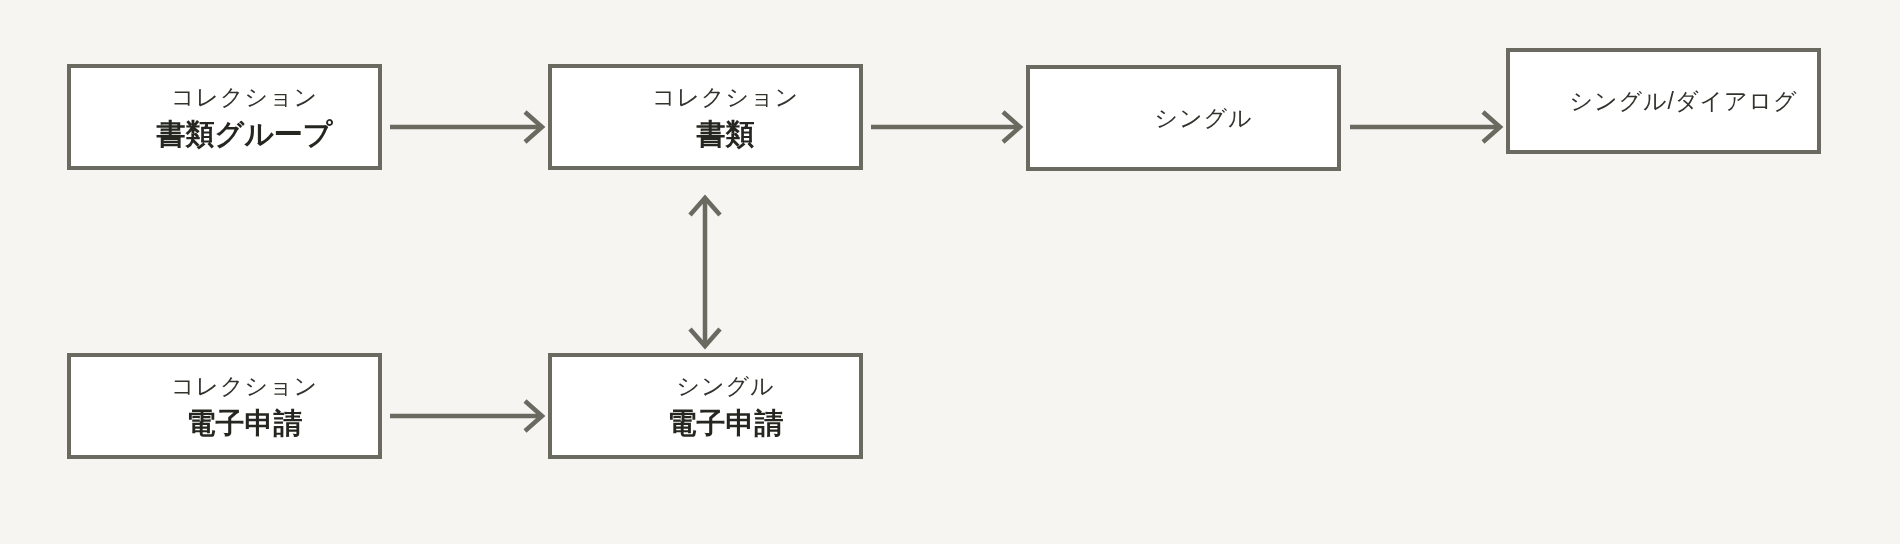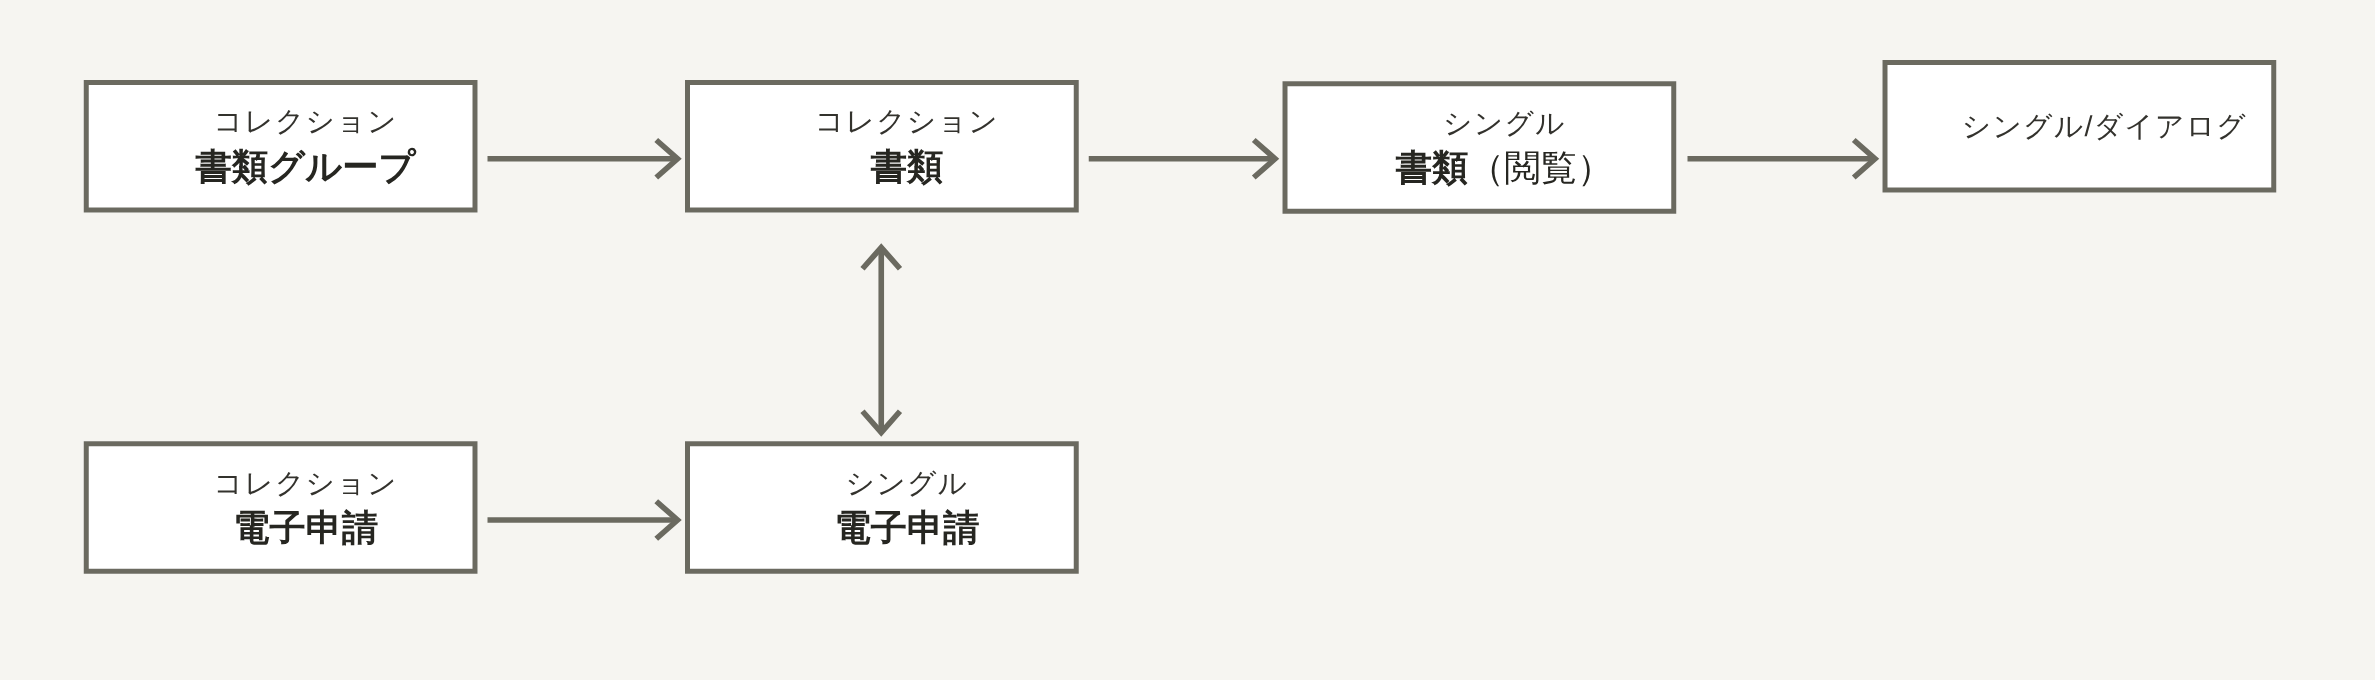--- a/index.html
+++ b/index.html
@@ -100,21 +100,20 @@
     <div class="node-title"><span class="bold">書類グループ</span><span></span></div>
   </div>
 
   <div class="node n2">
     <div class="node-type">コレクション</div>
     <div class="node-title"><span class="bold">書類</span><span></span></div>
   </div>
 
   <div class="node n3">
     <div class="node-type">シングル</div>
-    <div class="node-title"><span class="bold">書類</span><span>（閲覧）</span></div>
   </div>
 
   <div class="node n4">
     <div class="node-type">シングル/ダイアログ</div>
   </div>
 
   <div class="node n5">
     <div class="node-type">コレクション</div>
     <div class="node-title"><span class="bold">電子申請</span><span></span></div>
   </div>

